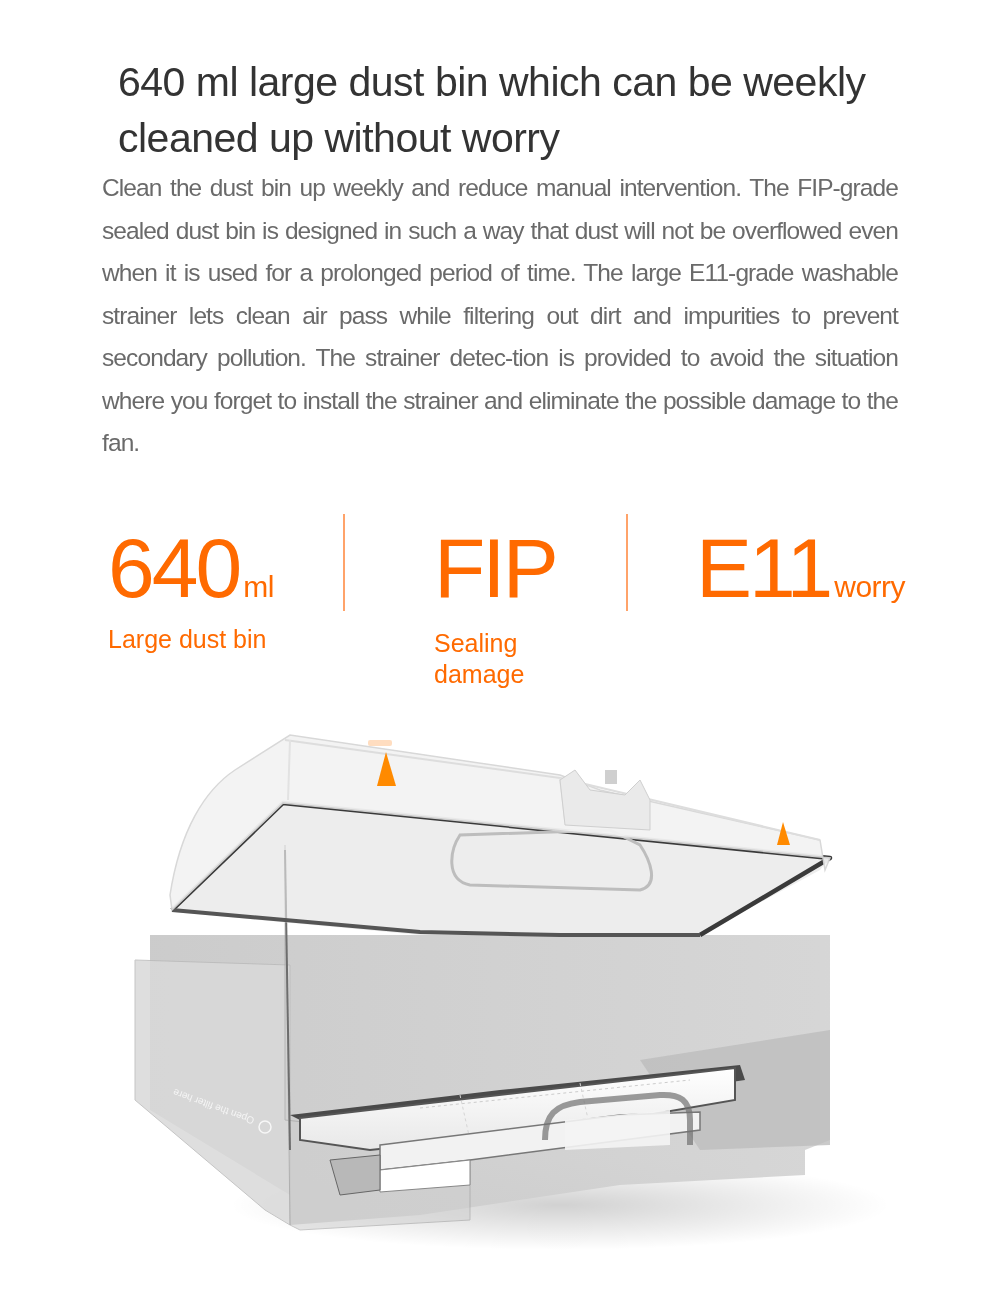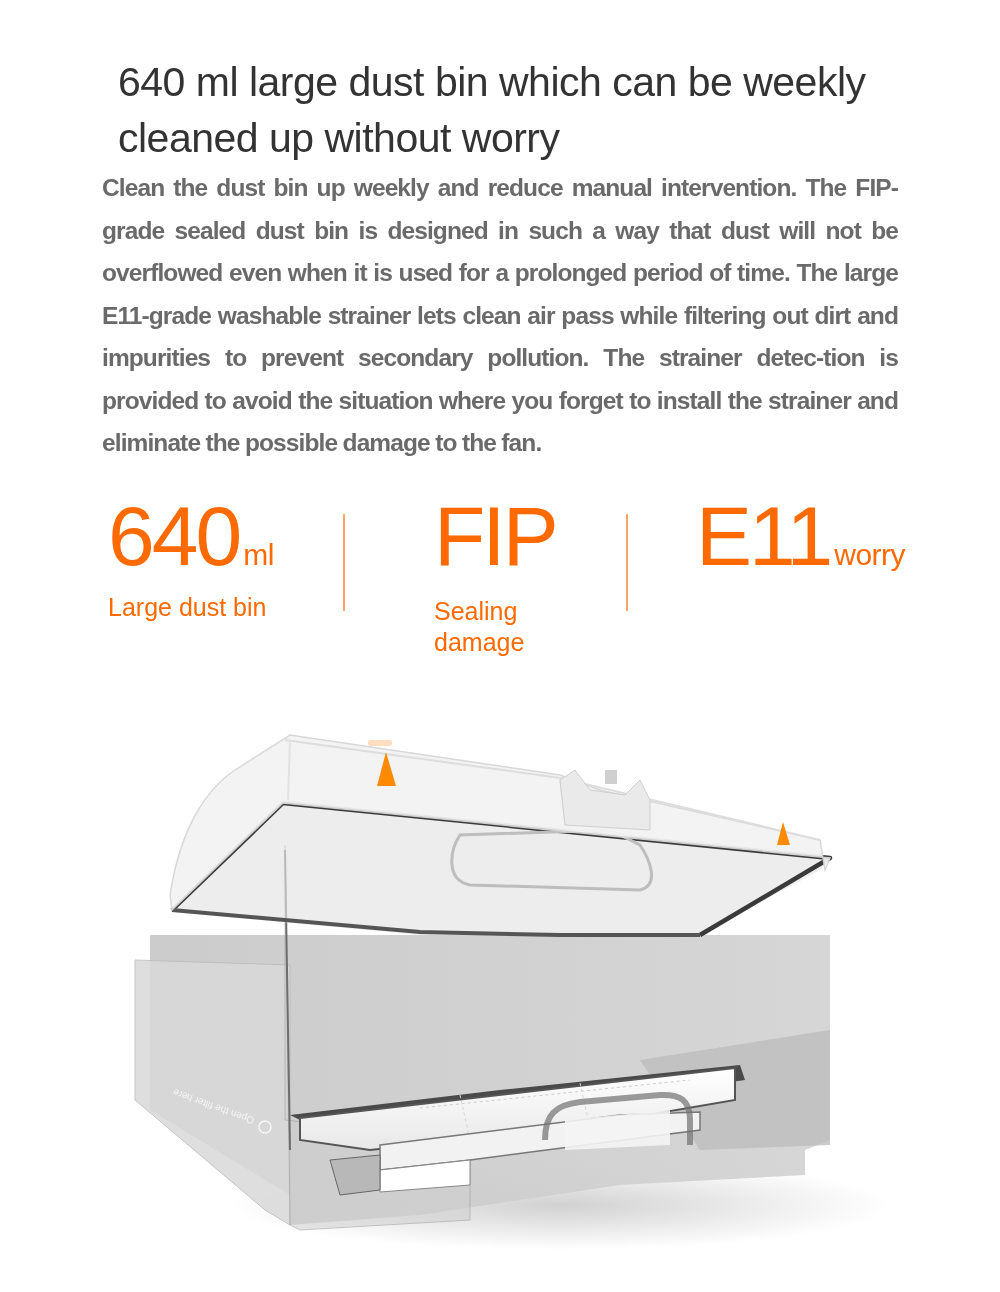--- a/index.html
+++ b/index.html
@@ -31,25 +31,25 @@
       left: 102px;
       top: 167px;
       width: 796px;
       margin: 0;
       font-size: 24.5px;
       line-height: 42.5px;
       color: #6a6a6a;
       text-align: justify;
       letter-spacing: -0.9px;
       word-spacing: -0.5px;
-      font-weight: bold;
     }
     .stat {
       position: absolute;
       color: #ff6a00;
+      margin-top: 32px;
     }
     .stat-value {
       display: flex;
       align-items: baseline;
       white-space: nowrap;
     }
     .stat-big {
       font-size: 84px;
       line-height: 84px;
       letter-spacing: -3px;

